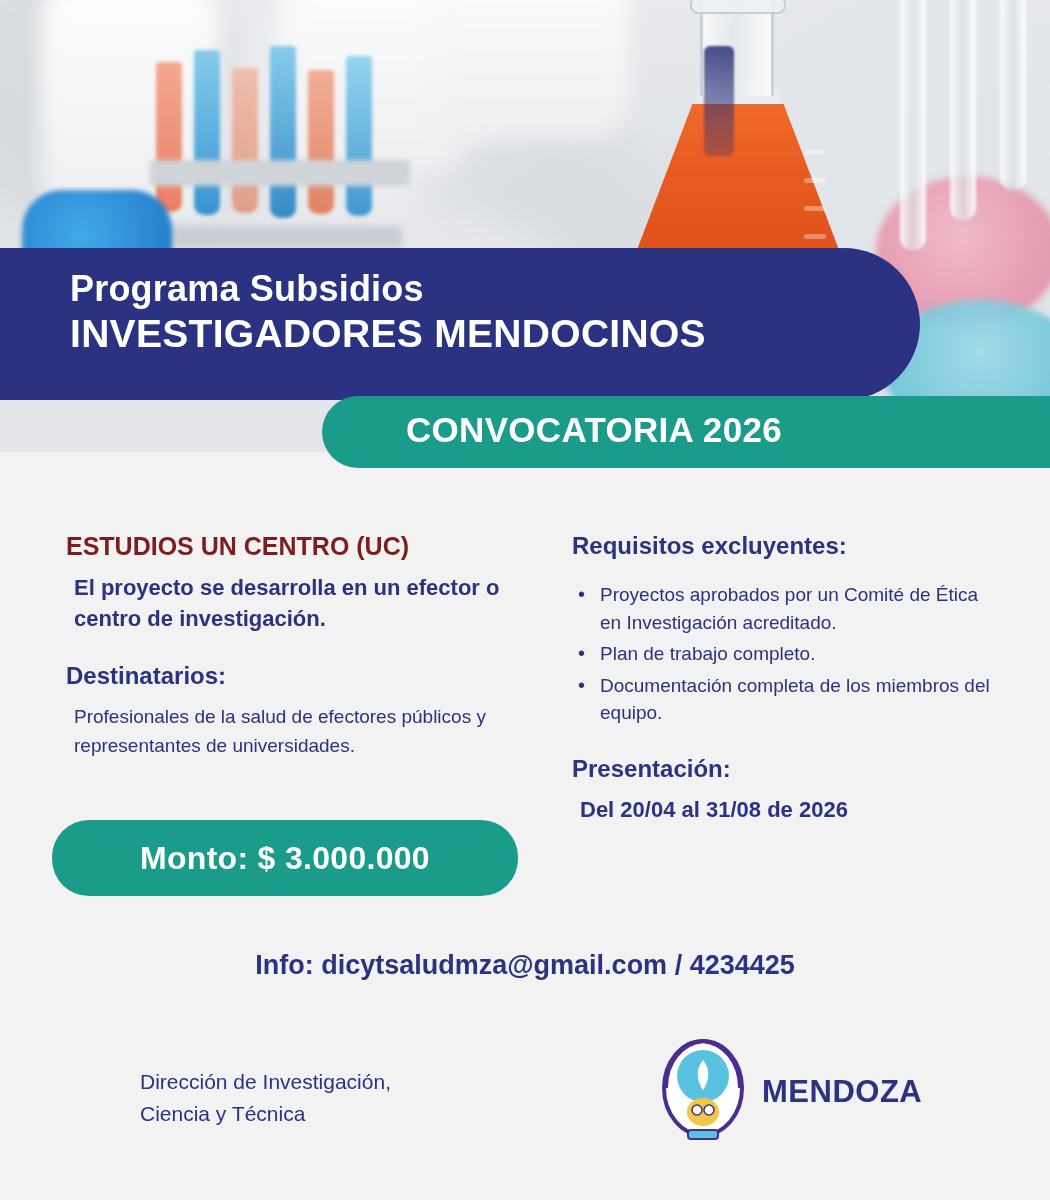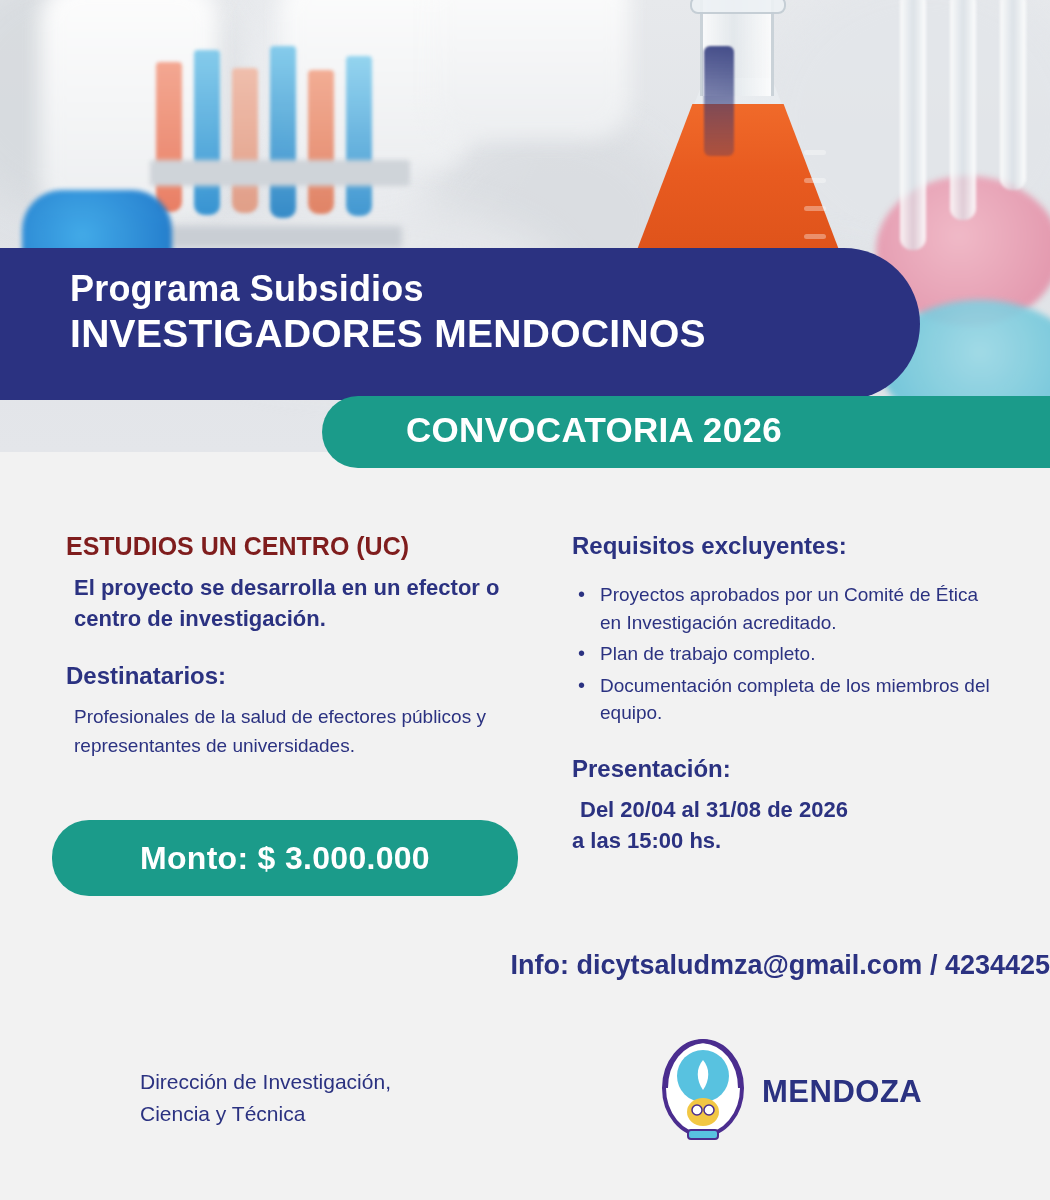--- a/index.html
+++ b/index.html
@@ -259,21 +259,21 @@
     color: #ffffff;
     font-size: 32px;
     font-weight: bold;
     letter-spacing: .3px;
   }
 
   .info-line {
     position: absolute;
     left: 0; top: 482px;
     width: 1050px;
-    text-align: right;
+    text-align: center;
     color: #2b3281;
     font-size: 27px;
     font-weight: bold;
   }
 
   .footer-text {
     position: absolute;
     left: 140px; top: 598px;
     color: #2b3281;
     font-size: 21px;
@@ -369,21 +369,20 @@
     <div class="col-right">
       <h2 class="heading-teal-sub">Requisitos excluyentes:</h2>
       <ul class="req-list">
         <li>Proyectos aprobados por un Comité de Ética en Investigación acreditado.</li>
         <li>Plan de trabajo completo.</li>
         <li>Documentación completa de los miembros del equipo.</li>
       </ul>
 
       <h2 class="heading-teal-sub mt-26">Presentación:</h2>
       <p class="body-blue mt-10">Del 20/04 al 31/08 de 2026</p>
-      <p class="body-blue">a las 15:00 hs.</p>
     </div>
 
     <div class="monto-pill">
       <span>Monto: $ 3.000.000</span>
     </div>
 
     <div class="info-line">Info: dicytsaludmza@gmail.com / 4234425</div>
 
     <div class="footer-text">
       <div>Dirección de Investigación,</div>

